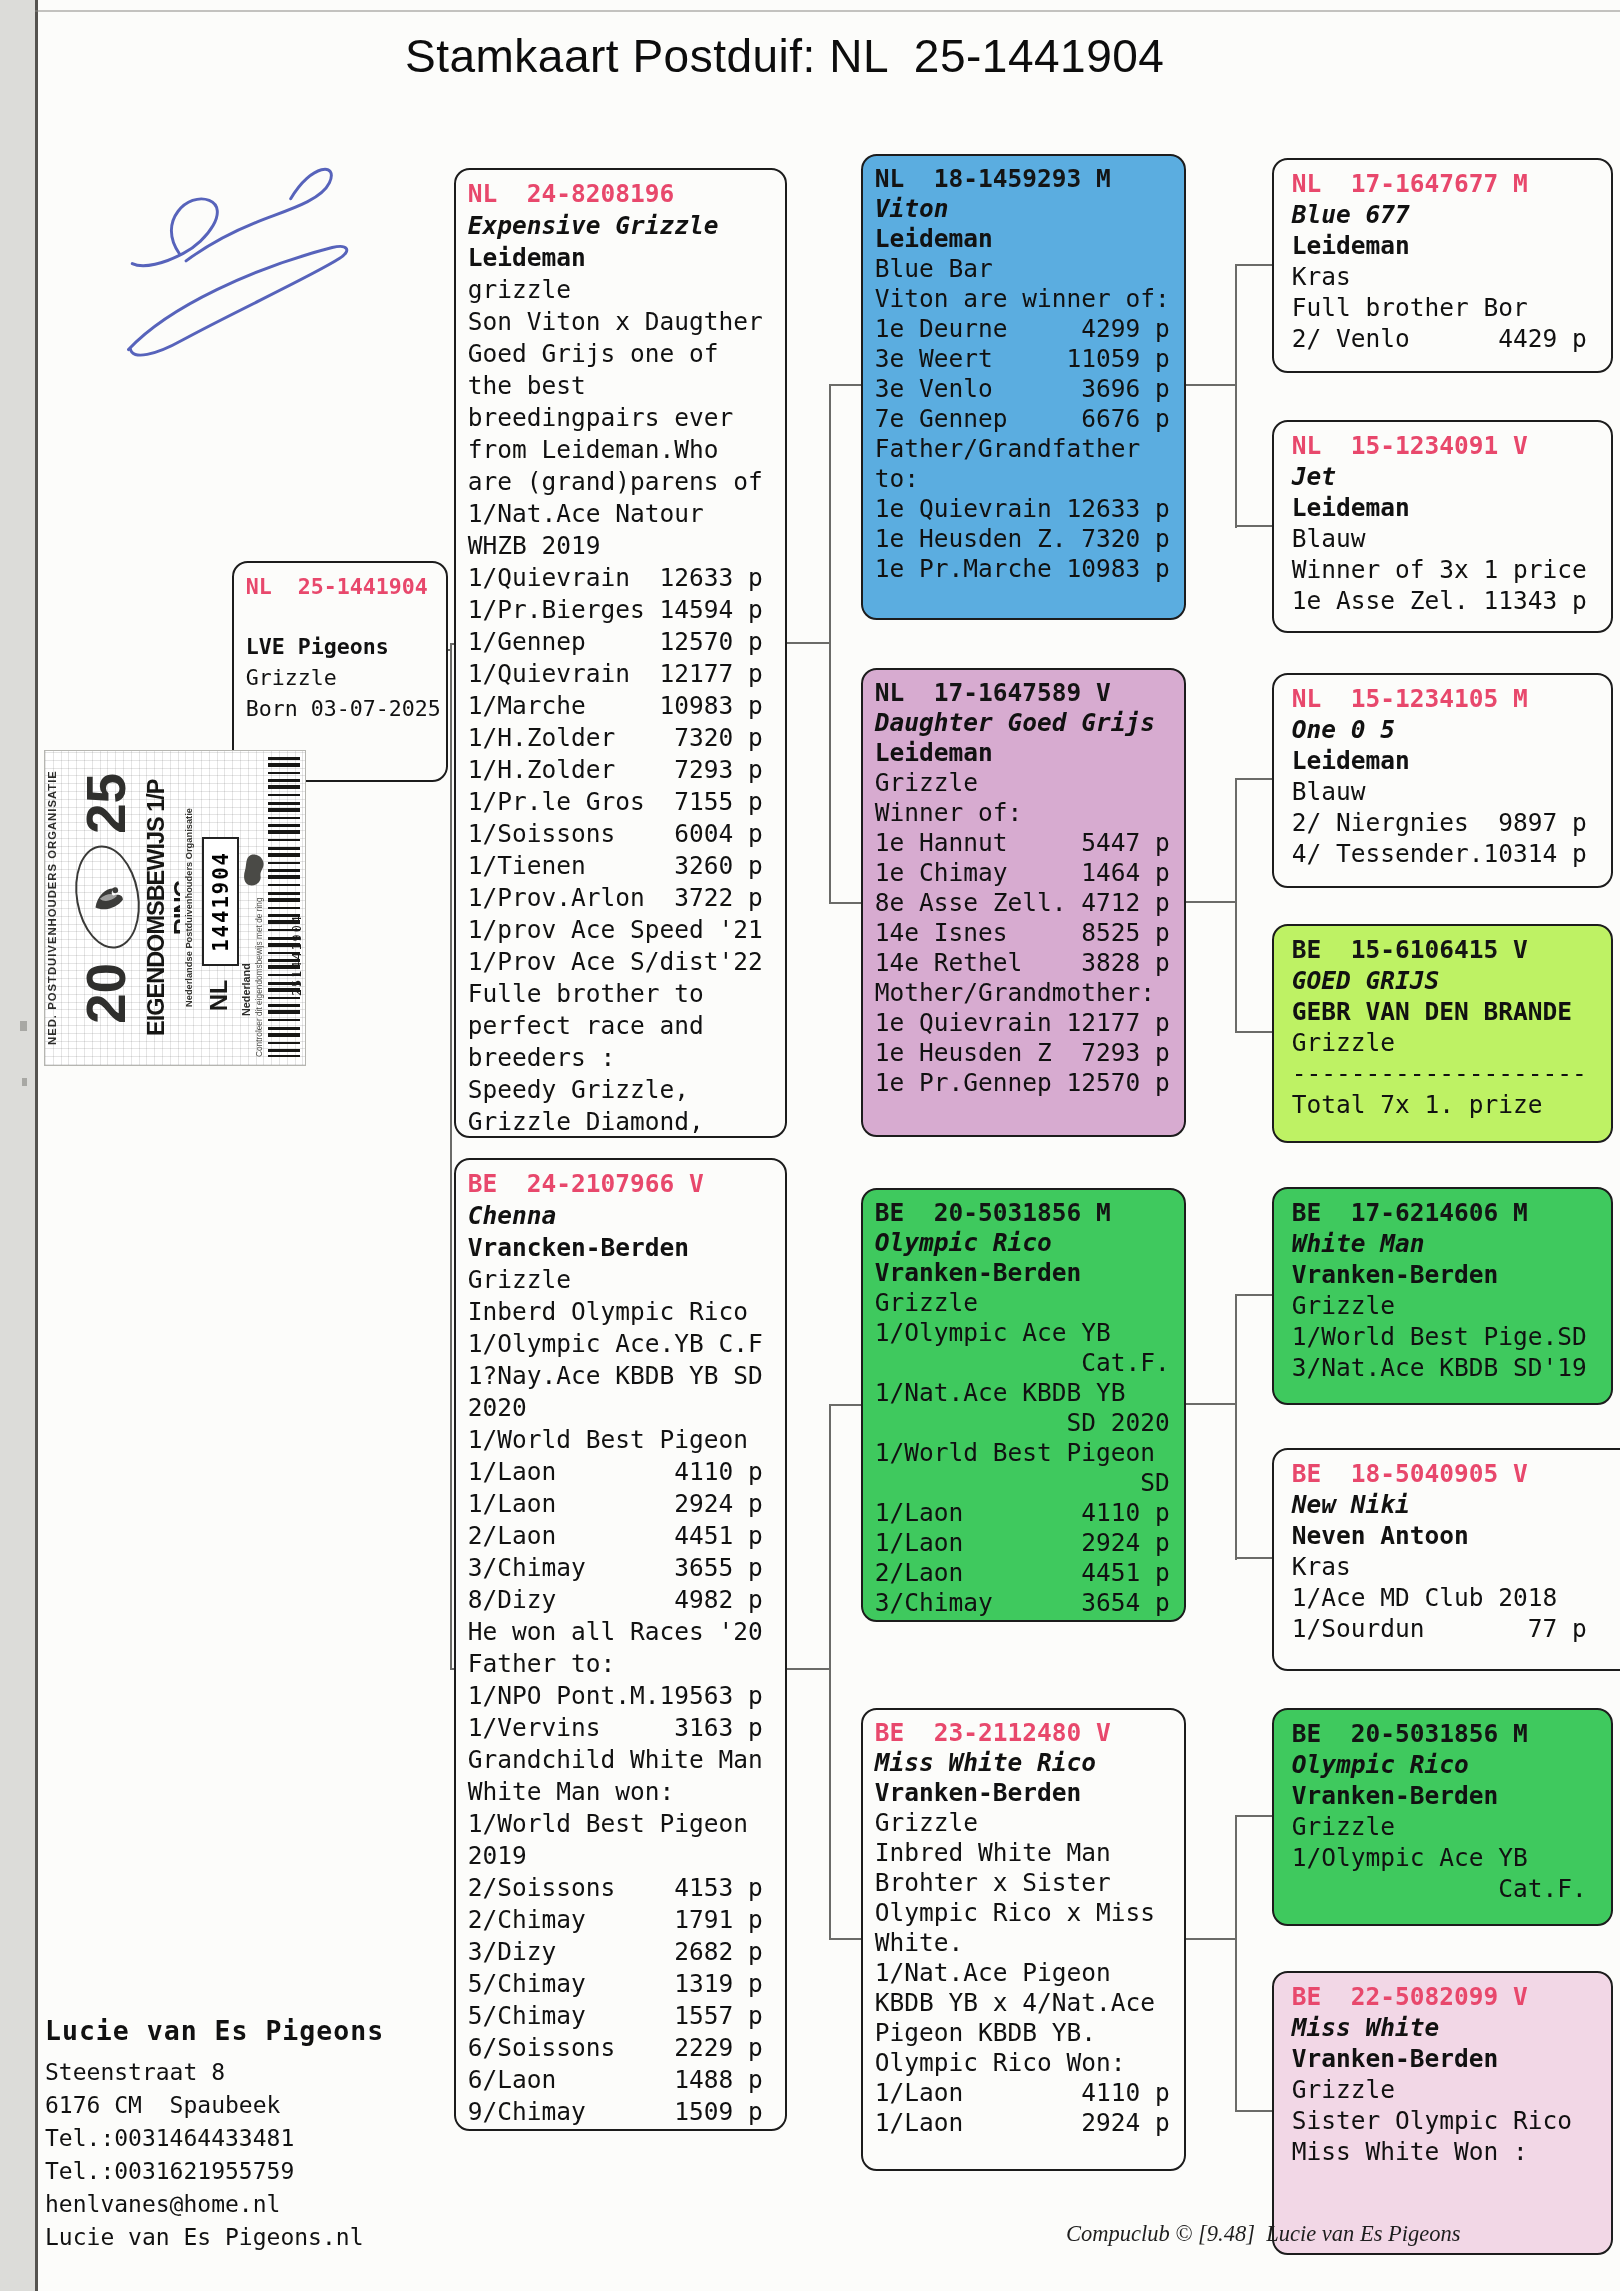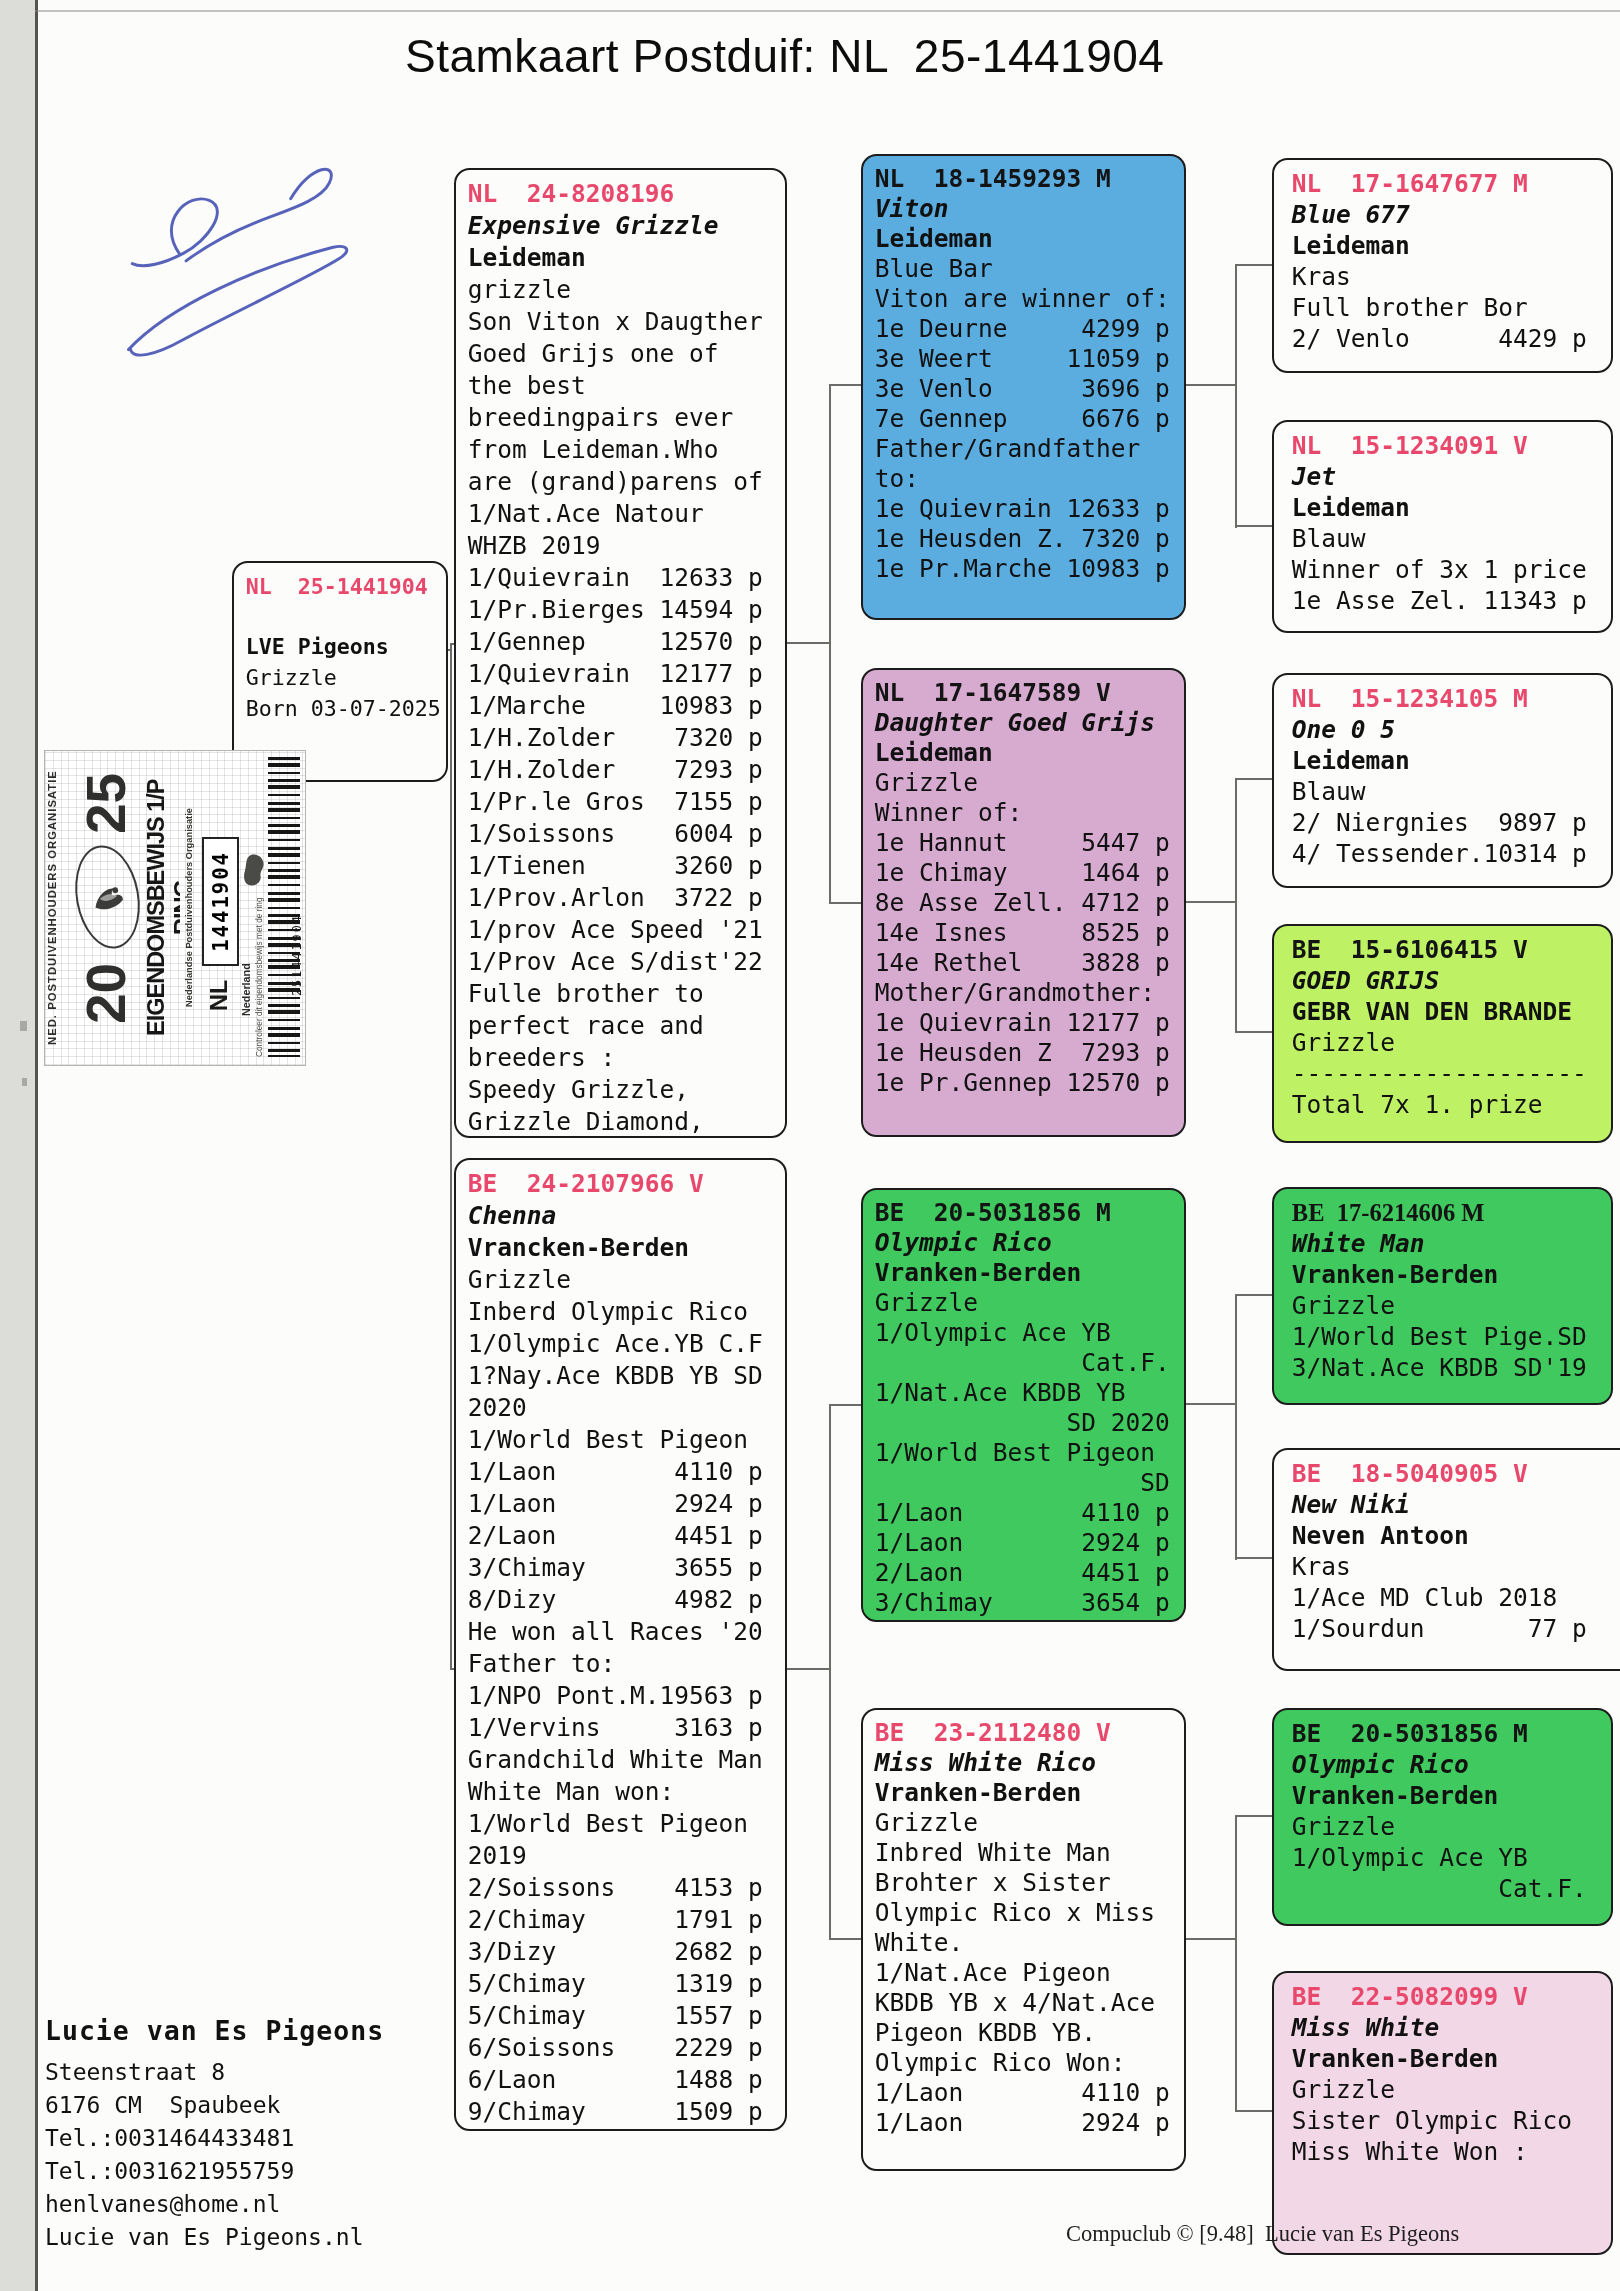--- a/index.html
+++ b/index.html
@@ -24,21 +24,21 @@
   .p-name{font-weight:bold;font-style:italic;}
   .p-breeder{font-weight:bold;}
 
   .ln{position:absolute;background:#6b6b68;}
 
   .owner{position:absolute;left:45px;top:2015px;}
   .owner-name{font-weight:bold;font-size:26.5px;letter-spacing:1px;margin-bottom:9.8px;white-space:pre;}
   .owner-line{font-size:23px;line-height:33px;white-space:pre;}
 
   .footer{position:absolute;left:1066px;top:2221px;font-family:"Liberation Serif",serif;
-          font-size:22.5px;color:#1e1e1e;white-space:pre;}
+          font-style:italic;font-size:22.5px;color:#1e1e1e;white-space:pre;}
 
   
   .stamp{position:absolute;left:44px;top:750px;width:260px;height:314px;background:#fff;
          border:1px solid #b5b5b0;
          background-image:
            repeating-linear-gradient(90deg, rgba(110,110,110,.18) 0 1px, transparent 1px 7.8px),
            repeating-linear-gradient(0deg, rgba(110,110,110,.18) 0 1px, transparent 1px 7.8px);}
   .vtext{writing-mode:vertical-rl;transform:rotate(180deg);}
   .st-org{position:absolute;left:1px;top:0;height:100%;width:19.6px;font-family:"Liberation Sans",sans-serif;
           font-weight:bold;font-size:11.3px;letter-spacing:1px;color:#2d2d2b;text-align:center;}
@@ -283,21 +283,21 @@
     </div>
   <div class="pbox c4" style="left: 1272px; top: 924px; width: 341px; height: 219px; background: #bef264;">
       <div class="p-ring" style="color: rgb(20, 20, 20);">BE  15-6106415 V</div>
       <div class="p-name">GOED GRIJS</div>
       <div class="p-breeder">GEBR VAN DEN BRANDE</div>
       <div class="p-line">Grizzle</div>
       <div class="p-line">--------------------</div>
       <div class="p-line">Total 7x 1. prize</div>
     </div>
   <div class="pbox c4" style="left: 1272px; top: 1187px; width: 341px; height: 218px; background: rgb(63, 201, 94);">
-      <div class="p-ring" style="color: rgb(20, 20, 20); font-family: Liberation Serif, serif;">BE  17-6214606 M</div>
+      <div class="p-ring" style="color: rgb(20, 20, 20);">BE  17-6214606 M</div>
       <div class="p-name">White Man</div>
       <div class="p-breeder">Vranken-Berden</div>
       <div class="p-line">Grizzle</div>
       <div class="p-line">1/World Best Pige.SD</div>
       <div class="p-line">3/Nat.Ace KBDB SD'19</div>
     </div>
   <div class="pbox c4" style="left:1272px;top:1448px;width:387px;height:223px">
       <div class="p-ring" style="color: rgb(232, 72, 108);">BE  18-5040905 V</div>
       <div class="p-name">New Niki</div>
       <div class="p-breeder">Neven Antoon</div>

